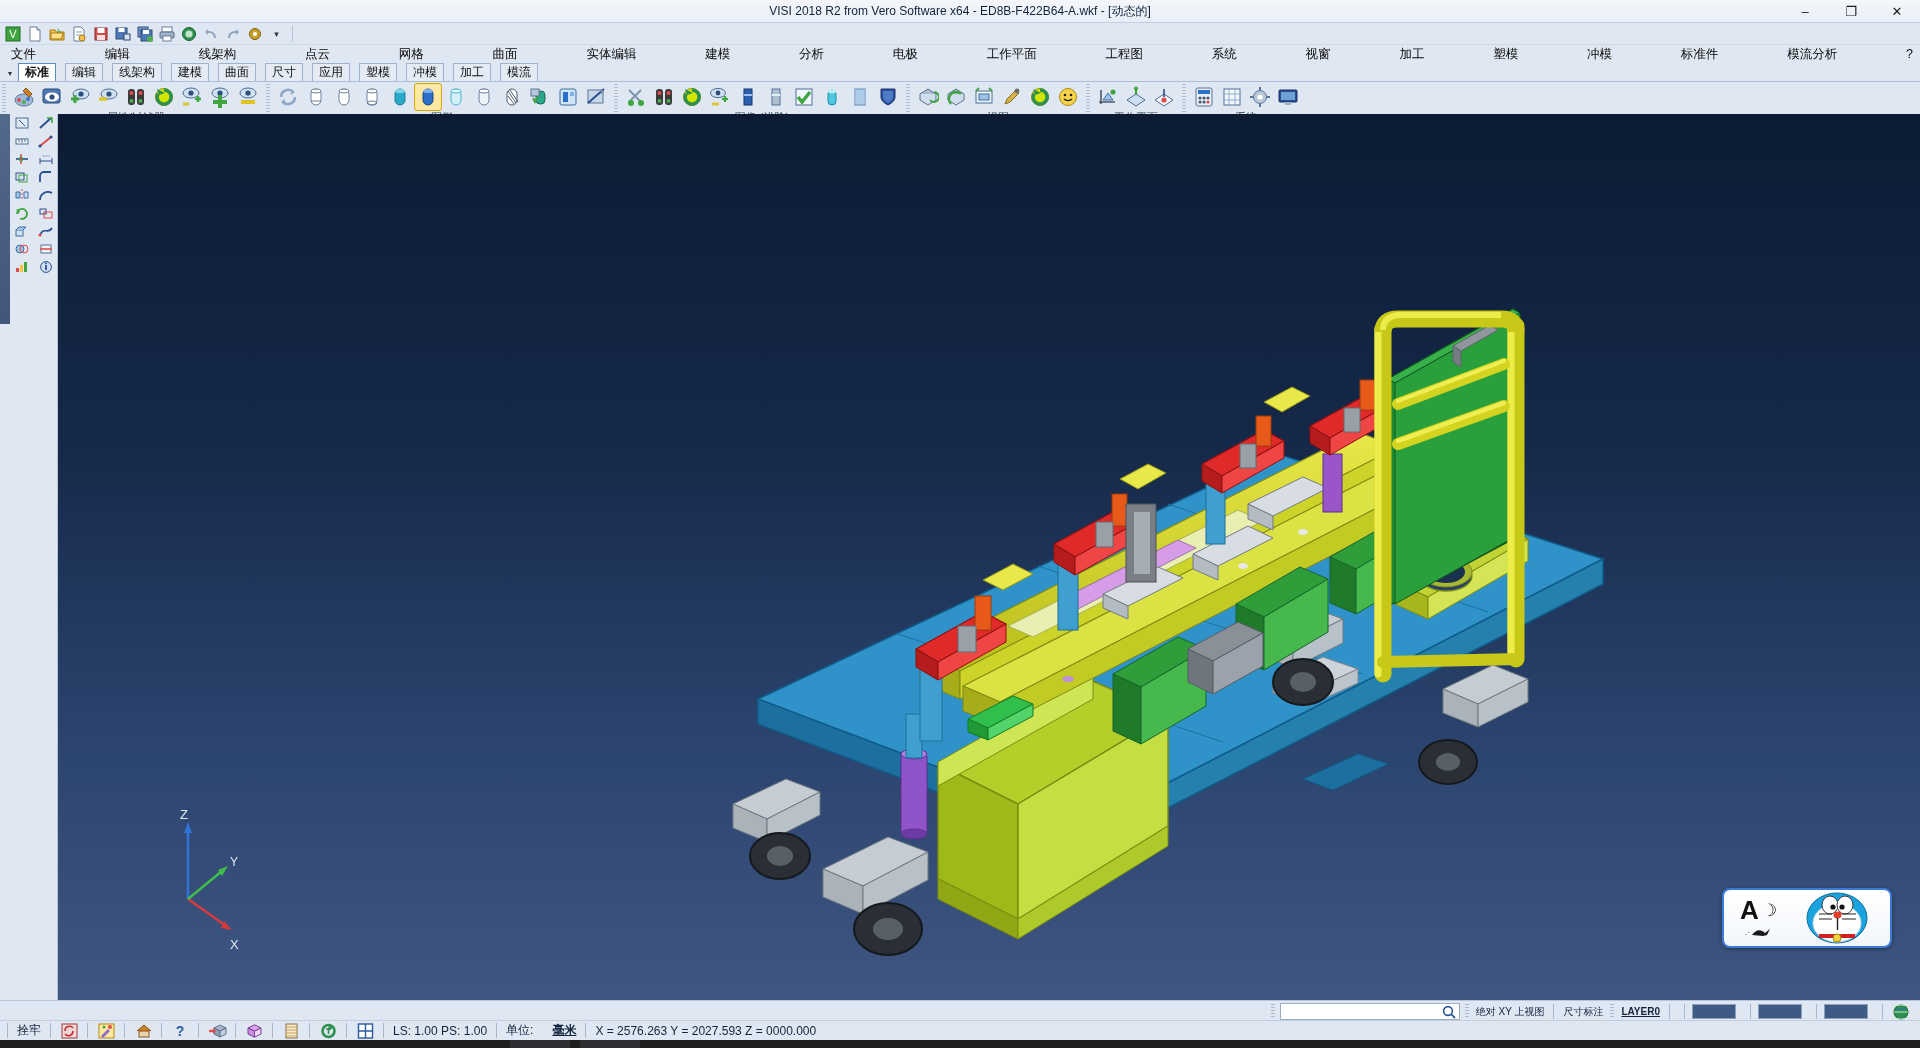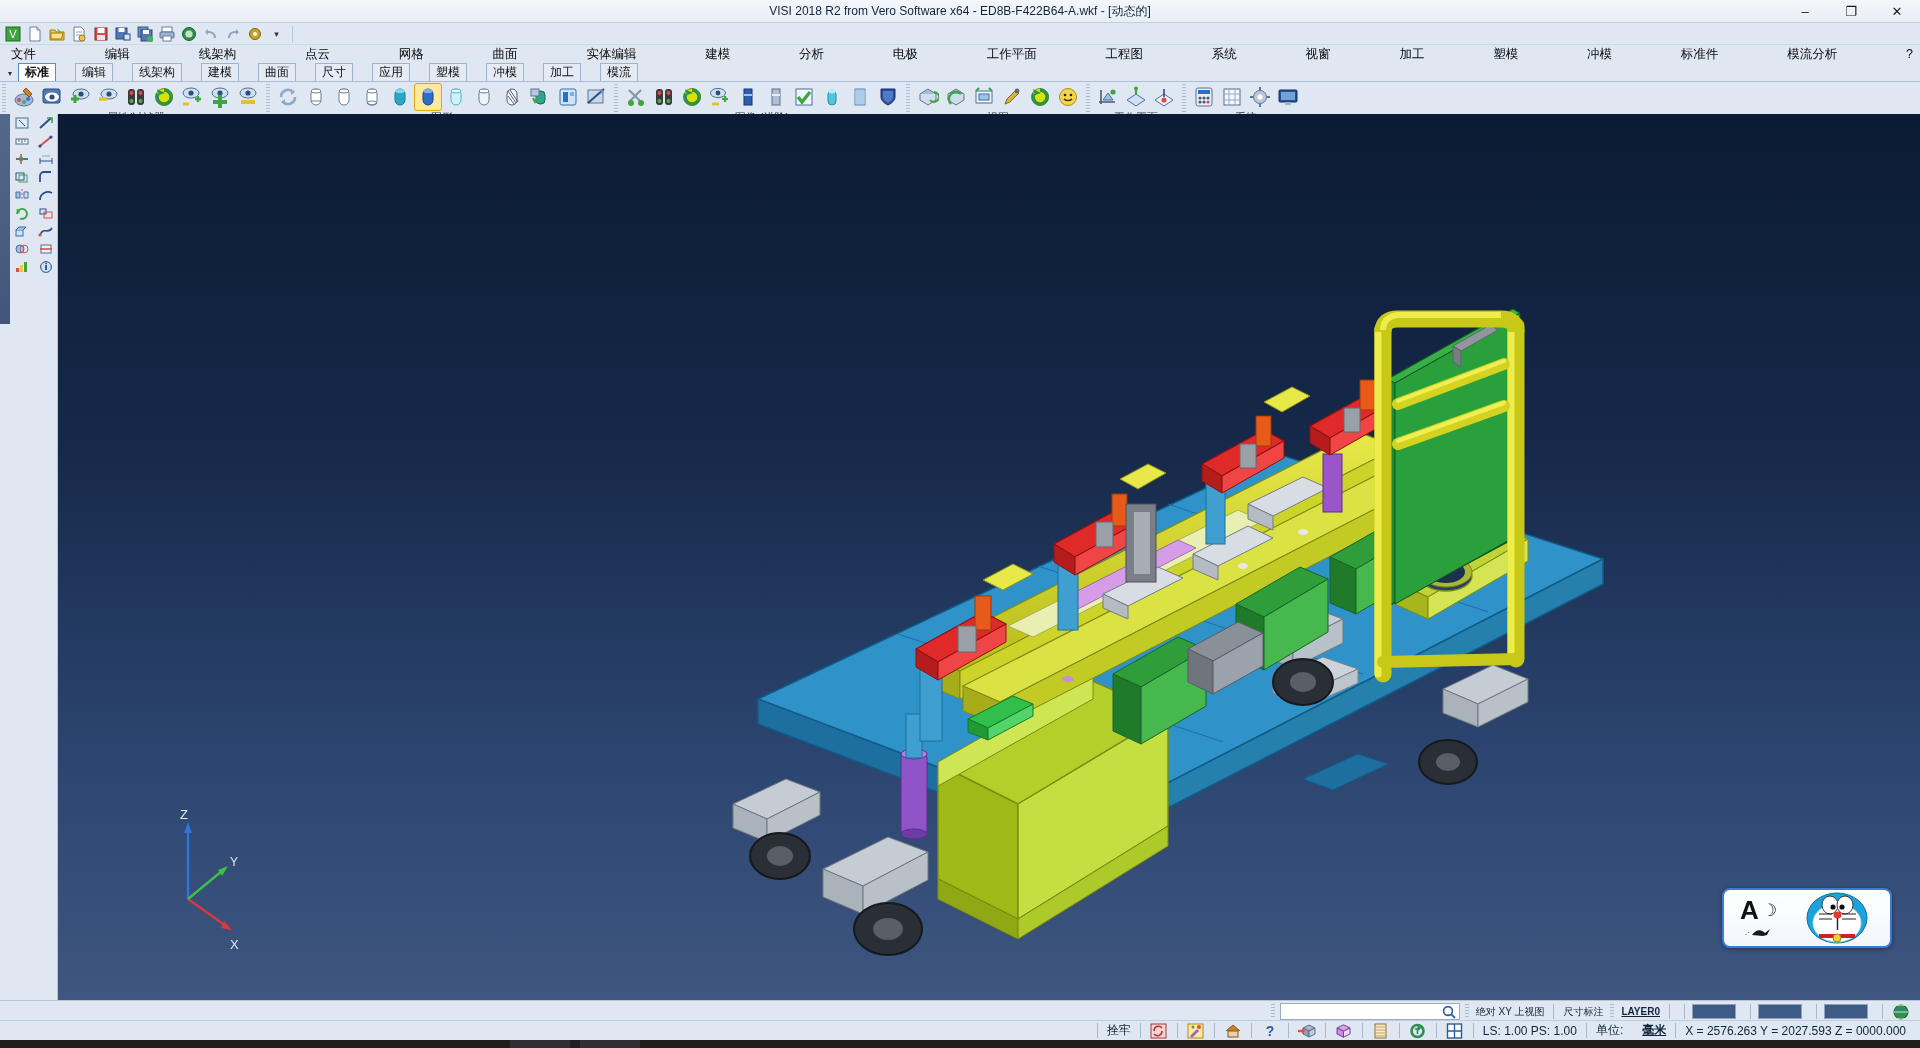--- a/index.html
+++ b/index.html
@@ -64,21 +64,21 @@
     background: #dfe7f2; padding-left: 2px;
     border-bottom: 1px solid #a9bdd6;
   }
   .dropdown-arrow {
     width: 16px; height: 16px; display: flex; align-items: center; justify-content: center;
     font-size: 8px; color: #333; border: 1px solid transparent;
   }
   .rtab {
     padding: 1px 6px 1px 6px; font-size: 12px; line-height: 15px;
     border: 1px solid #9fb3cc; border-bottom: none;
-    background: #e4ebf5; margin-right: 19px; color: #111;
+    background: #e4ebf5; margin-right: 9px; color: #111;
     white-space: nowrap;
   }
   .rtab.active { background: #ffffff; font-weight: bold; border-color: #5b8bc4; }
 
   
   .ribbon {
     height: 43px; background: #dfe7f2;
     display: flex; align-items: stretch;
     border-bottom: 1px solid #b6c4d8;
     position: relative;
@@ -164,22 +164,22 @@
   
   .statusbar-top {
     position: absolute; left: 0; right: 0; bottom: 26px; height: 22px;
     background: #dfe7f2; border-top: 1px solid #b6c4d8;
     display: flex; align-items: center; justify-content: flex-end;
     font-size: 10px; color: #11243c;
   }
   .statusbar-bot {
     position: absolute; left: 0; right: 0; bottom: 8px; height: 20px;
     background: #dfe7f2; border-top: 1px solid #c2cddd;
-    display: flex; align-items: center; justify-content: flex-end;
-    font-size: 12px; color: #11243c; padding-left: 34px;
+    display: flex; align-items: center; 
+    font-size: 12px; color: #11243c;
   }
   .taskbar {
     position: absolute; left: 0; right: 0; bottom: 0; height: 8px;
     background: #1f1f1f;
   }
   .taskbar .tb-item { position: absolute; bottom: 0; height: 8px; background: #2f2f33; }
   .sb-sep { width: 1px; height: 15px; background: #aab7c9; margin: 0 7px; }
   .sb-dots {
     width: 4px; height: 15px; margin: 0 5px;
     background-image: repeating-linear-gradient(to bottom, #adbacb 0 1px, transparent 1px 3px);

